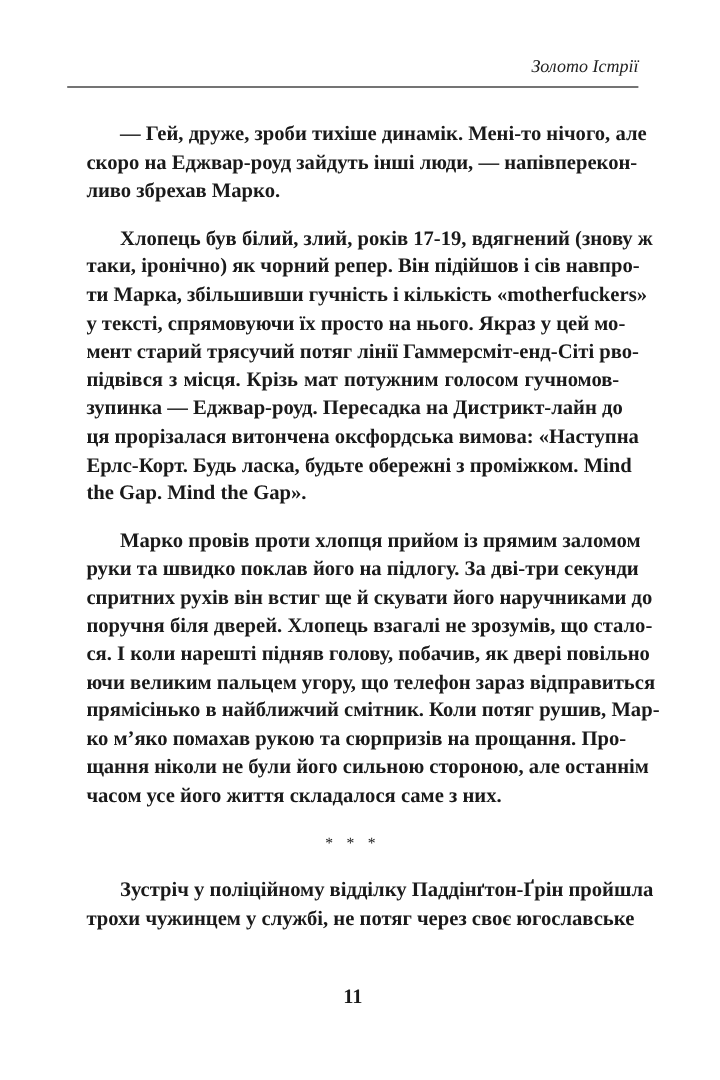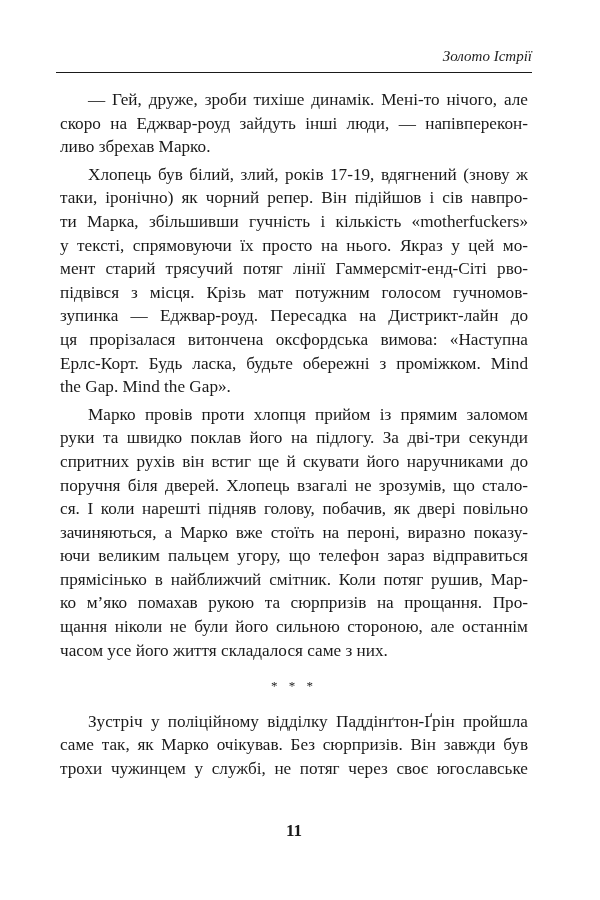--- a/index.html
+++ b/index.html
@@ -16,21 +16,21 @@
     }
     .head-rule {
       position: absolute; left: 56px; top: 72px; width: 476px; height: 0;
       border-top: 1.6px solid #1a1a1a;
     }
     .body-text {
       position: absolute; left: 56px; top: 84px; width: 476px;
       font-size: 17.2px; line-height: 23.6px; text-align: justify;
       hyphens: manual;
     }
-    .body-text p { margin: 4px; text-indent: 28px; }
+    .body-text p { margin: 16px; text-indent: 28px; font-weight: bold; }
     .line { display: block; text-align: justify; text-align-last: justify; white-space: nowrap; }
     .line.last { text-align-last: left; }
     .separator {
       text-align: center; font-size: 13px; line-height: 23.6px;
       margin: 12px 0 12px 0; letter-spacing: 4px;
     }
     .folio {
       position: absolute; left: 56px; top: 820px; width: 476px; text-align: center;
       font-size: 17px; line-height: 22px; font-weight: bold;
     }
@@ -59,31 +59,29 @@
       <span class="line" style="text-indent:0">ця прорізалася витончена оксфордська вимова: «Наступна</span>
       <span class="line" style="text-indent:0">Ерлс-Корт. Будь ласка, будьте обережні з проміжком. Mind</span>
       <span class="line last" style="text-indent:0">the Gap. Mind the Gap».</span>
     </p>
     <p>
       <span class="line">Марко провів проти хлопця прийом із прямим заломом</span>
       <span class="line" style="text-indent:0">руки та швидко поклав його на підлогу. За дві-три секунди</span>
       <span class="line" style="text-indent:0">спритних рухів він встиг ще й скувати його наручниками до</span>
       <span class="line" style="text-indent:0">поручня біля дверей. Хлопець взагалі не зрозумів, що стало-</span>
       <span class="line" style="text-indent:0">ся. І коли нарешті підняв голову, побачив, як двері повільно</span>
-      <span class="line" style="text-indent:0">зачиняються, а Марко вже стоїть на пероні, виразно показу-</span>
       <span class="line" style="text-indent:0">ючи великим пальцем угору, що телефон зараз відправиться</span>
       <span class="line" style="text-indent:0">прямісінько в найближчий смітник. Коли потяг рушив, Мар-</span>
       <span class="line" style="text-indent:0">ко м’яко помахав рукою та сюрпризів на прощання. Про-</span>
       <span class="line" style="text-indent:0">щання ніколи не були його сильною стороною, але останнім</span>
       <span class="line last" style="text-indent:0">часом усе його життя складалося саме з них.</span>
     </p>
 
     <div class="separator">* * *</div>
 
     <p>
       <span class="line">Зустріч у поліційному відділку Паддінґтон-Ґрін пройшла</span>
-      <span class="line" style="text-indent:0">саме так, як Марко очікував. Без сюрпризів. Він завжди був</span>
       <span class="line" style="text-indent:0">трохи чужинцем у службі, не потяг через своє югославське</span>
     </p>
   </div>
 
   <div class="folio">11</div>
 </div>
 
 </body></html>

